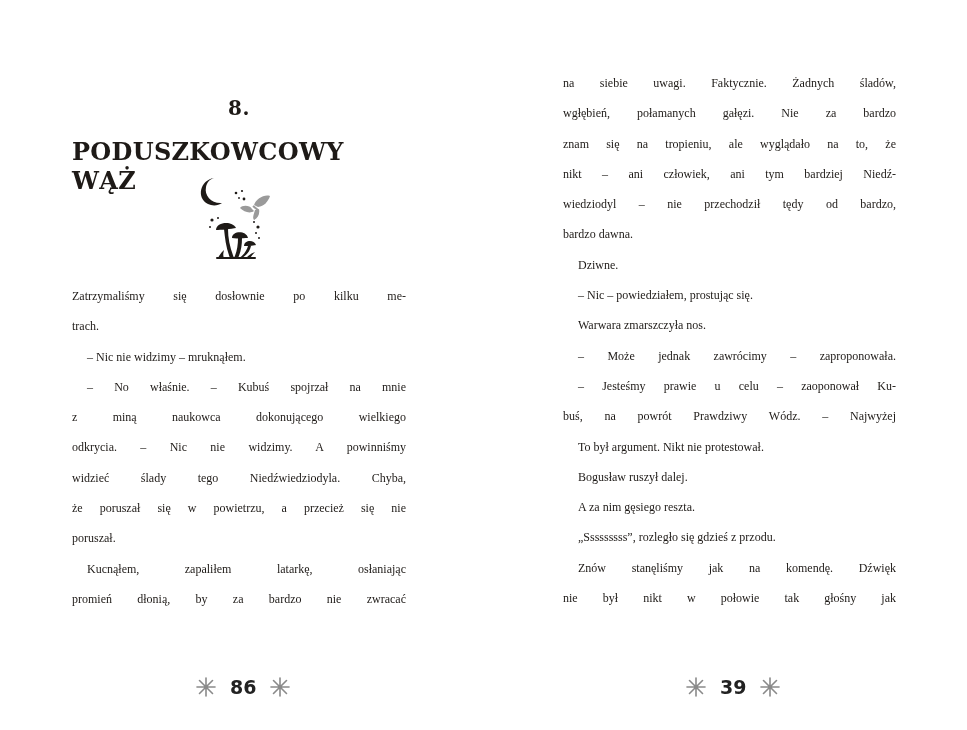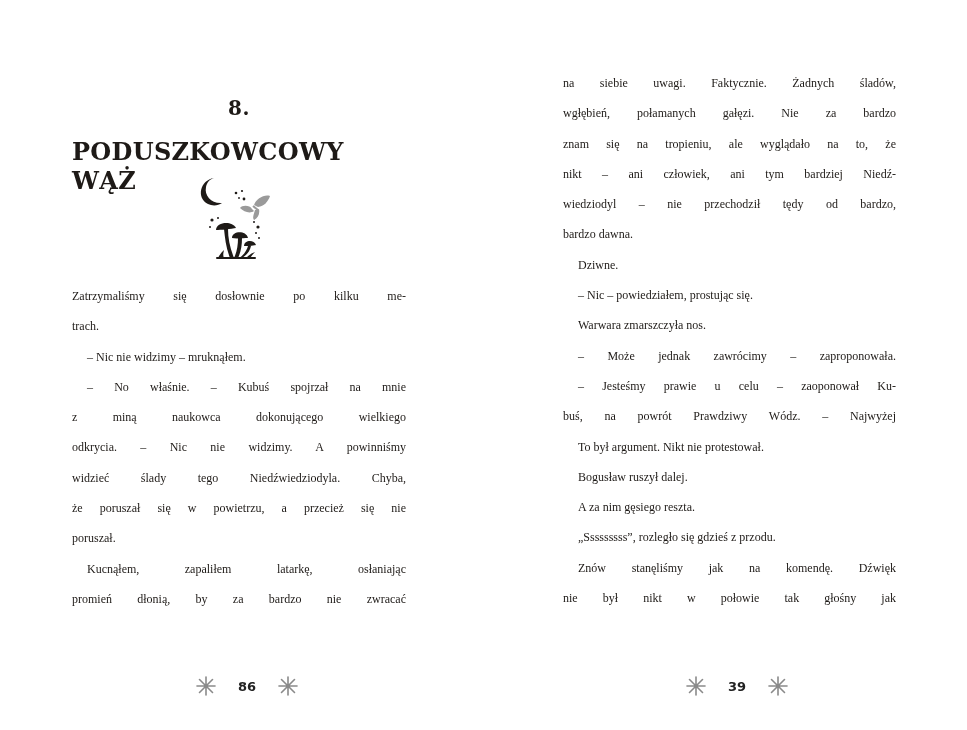--- a/index.html
+++ b/index.html
@@ -73,24 +73,24 @@
     .line.last {
       text-align-last: left;
     }
     .line.indent { padding-left: 15px; }
 
     .folio {
       position: absolute;
       top: 676px;
       display: flex;
       align-items: center;
-      gap: 22px;
+      gap: 14px;
       font-family: "DejaVu Sans", sans-serif;
       font-weight: bold;
-      font-size: 13px;
+      font-size: 19px;
       color: #222;
     }
     .star {
       width: 20px;
       height: 20px;
       display: inline-block;
     }
   </style>
 </head>
 <body>

